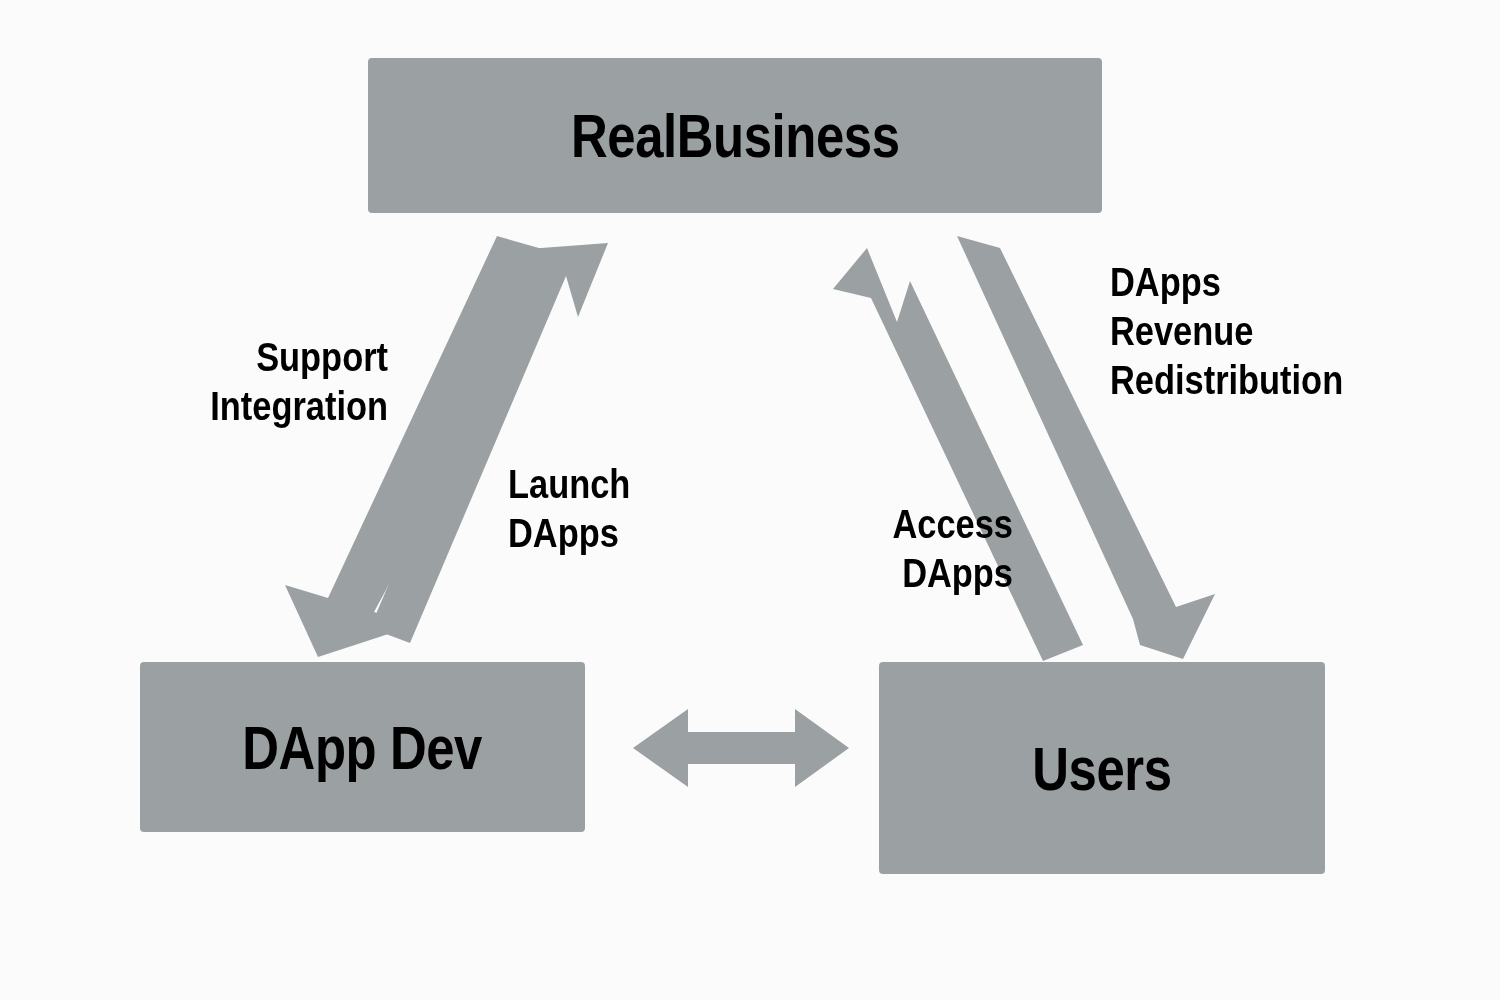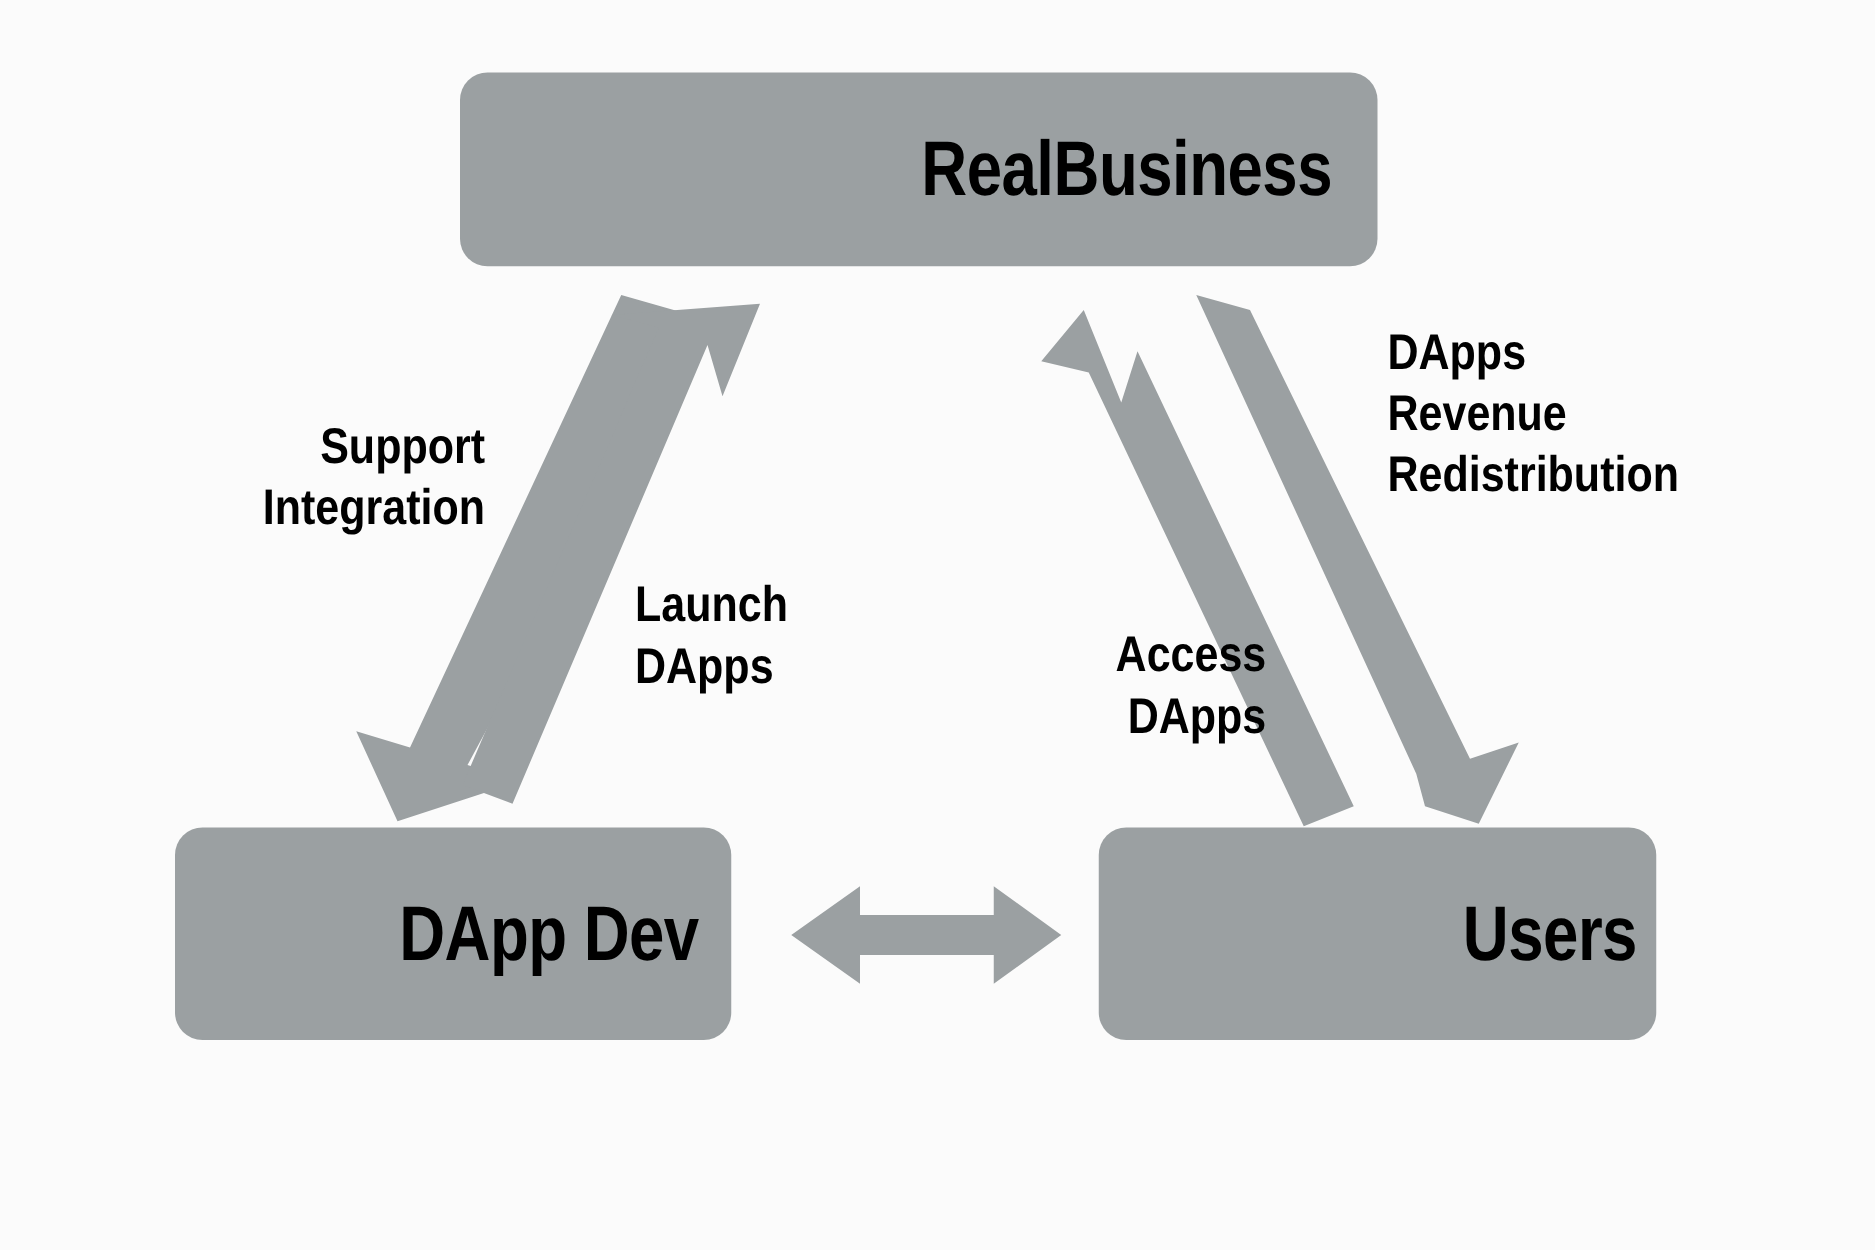--- a/index.html
+++ b/index.html
@@ -19,24 +19,24 @@
   #arrow-layer {
     position: absolute;
     left: 0;
     top: 0;
     width: 1500px;
     height: 1000px;
   }
   .node-box {
     position: absolute;
     background: #9ba0a2;
-    border-radius: 22px;
+    border-radius: 4px;
     display: flex;
     align-items: center;
-    justify-content: flex-end;
+    justify-content: center;
     box-sizing: border-box;
   }
   .node-label {
     color: #000000;
     font-weight: bold;
     font-family: "Liberation Sans Narrow", "Liberation Sans", "DejaVu Sans", sans-serif;
     font-stretch: condensed;
     letter-spacing: -0.5px;
     white-space: nowrap;
     transform: scaleX(0.82);
@@ -53,21 +53,21 @@
     left: 140px;
     top: 662px;
     width: 445px;
     height: 170px;
   }
   #node-dappdev .node-label { font-size: 62px; }
   #node-users {
     left: 879px;
     top: 662px;
     width: 446px;
-    height: 170px;
+    height: 212px;
   }
   #node-users .node-label { font-size: 62px; }
 
   .edge-label {
     position: absolute;
     color: #000000;
     font-weight: bold;
     font-family: "Liberation Sans Narrow", "Liberation Sans", "DejaVu Sans", sans-serif;
     font-stretch: condensed;
     font-size: 40px;

